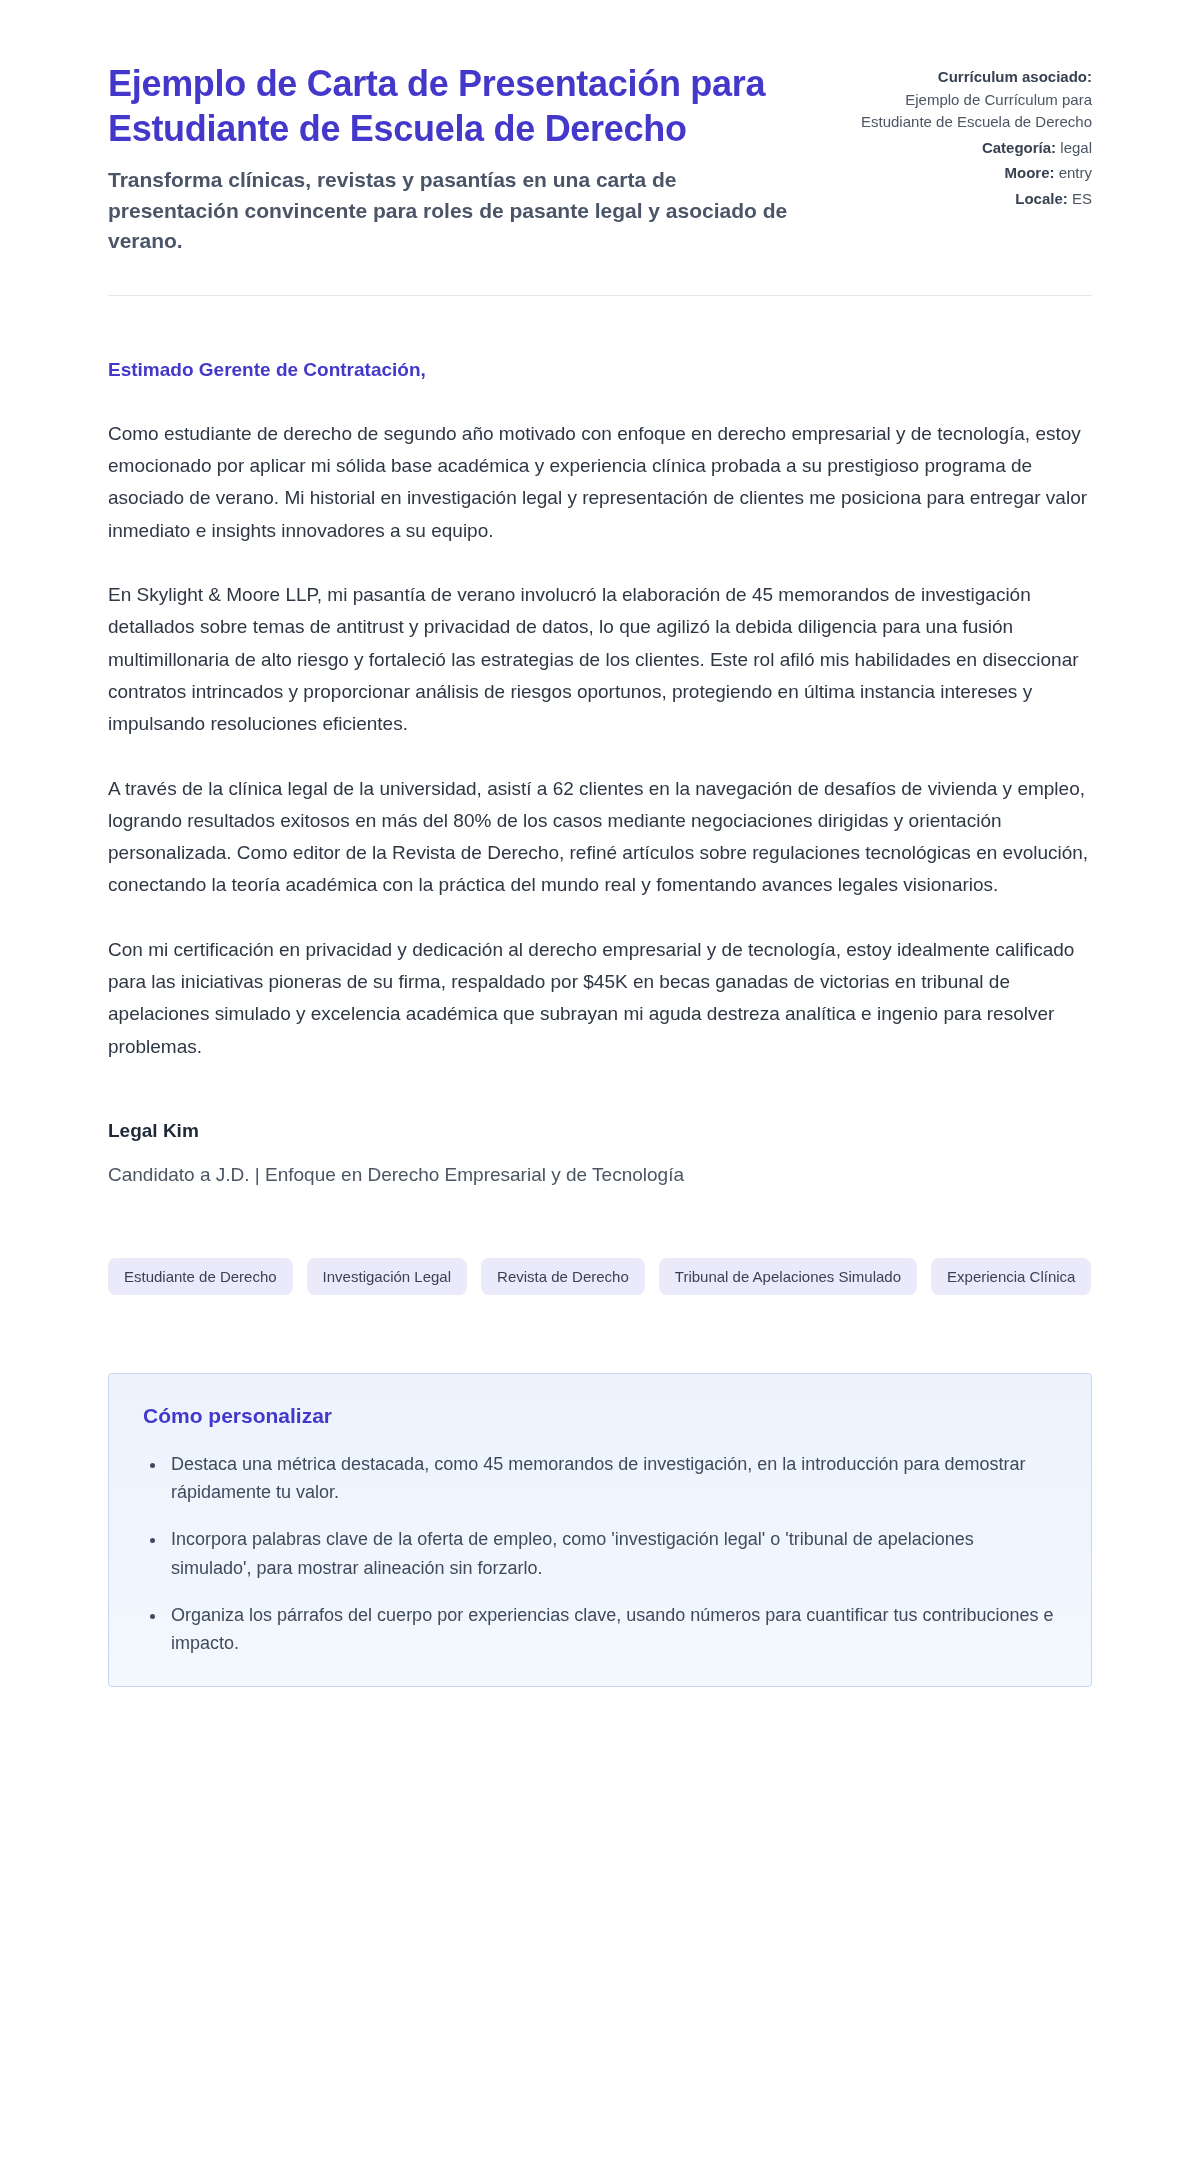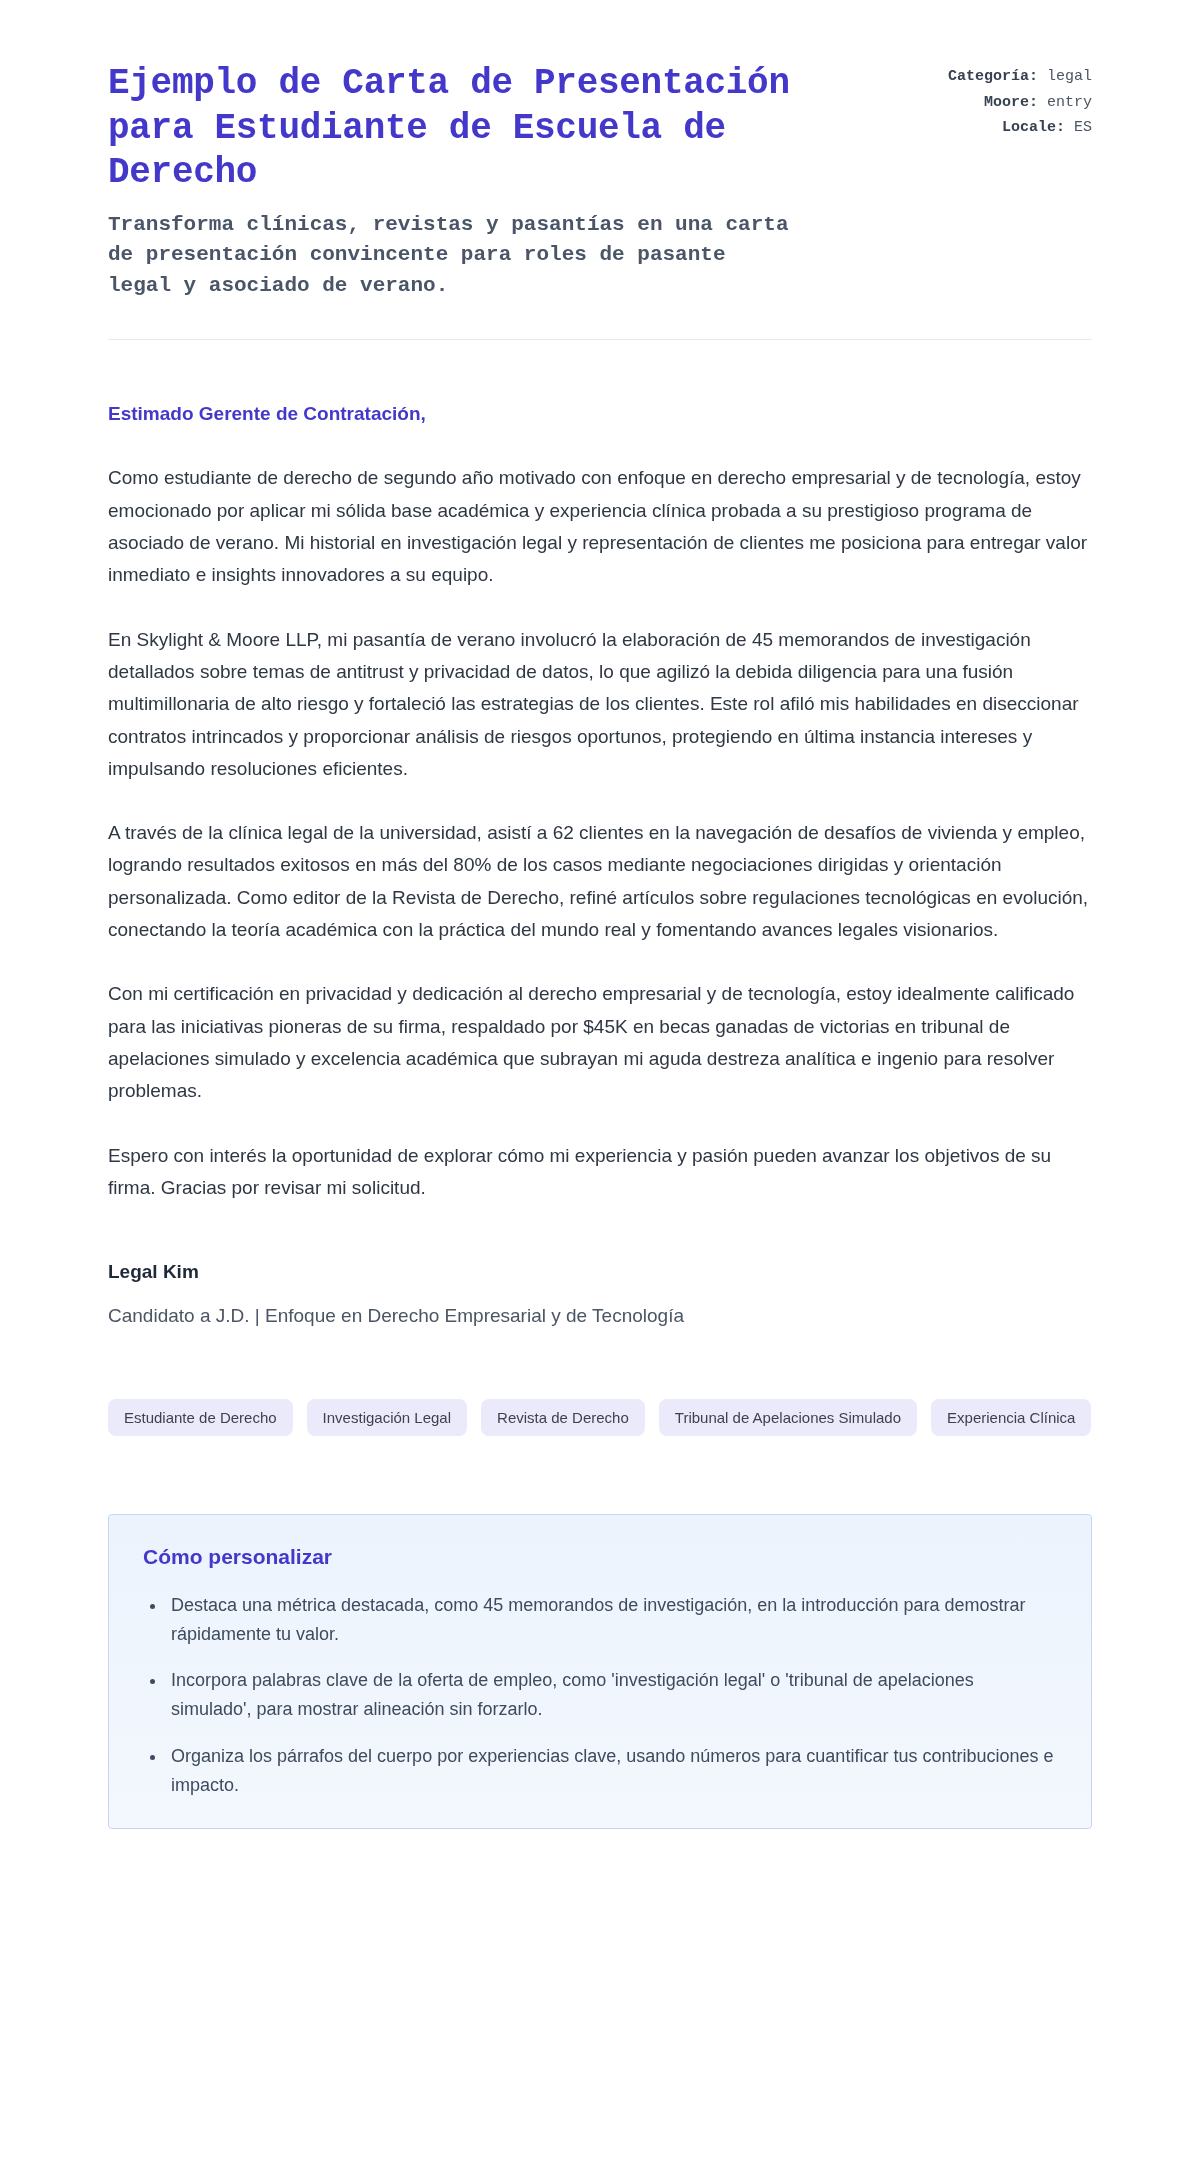--- a/index.html
+++ b/index.html
@@ -15,21 +15,20 @@
     margin: 0 auto;
     padding: 62px 0 80px;
   }
 
   
   .header {
     display: flex;
     justify-content: space-between;
     align-items: flex-start;
     gap: 40px;
-    font-family: Liberation Mono, monospace;
   }
   .header-left { max-width: 690px; }
   .page-title {
     margin: 0;
     font-size: 36px;
     line-height: 1.24;
     font-weight: 800;
     letter-spacing: -0.3px;
     color: #4338ca;
   }
@@ -134,20 +133,24 @@
 
 <main class="page">
 
   <header class="header">
     <div class="header-left">
       <h1 class="page-title">Ejemplo de Carta de Presentación para Estudiante de Escuela de Derecho</h1>
       <p class="subtitle">Transforma clínicas, revistas y pasantías en una carta de presentación convincente para roles de pasante legal y asociado de verano.</p>
     </div>
     <aside class="meta">
       <div class="meta-row">
+        <span class="meta-label block">Currículum asociado:</span>
+        <span class="meta-value">Ejemplo de Currículum para Estudiante de Escuela de Derecho</span>
+      </div>
+      <div class="meta-row">
         <span class="meta-label">Categoría:</span>
         <span class="meta-value">legal</span>
       </div>
       <div class="meta-row">
         <span class="meta-label">Moore:</span>
         <span class="meta-value">entry</span>
       </div>
       <div class="meta-row">
         <span class="meta-label">Locale:</span>
         <span class="meta-value">ES</span>
@@ -156,21 +159,20 @@
   </header>
 
   <hr class="divider">
 
   <section class="letter">
     <p class="salutation">Estimado Gerente de Contratación,</p>
     <p class="para">Como estudiante de derecho de segundo año motivado con enfoque en derecho empresarial y de tecnología, estoy emocionado por aplicar mi sólida base académica y experiencia clínica probada a su prestigioso programa de asociado de verano. Mi historial en investigación legal y representación de clientes me posiciona para entregar valor inmediato e insights innovadores a su equipo.</p>
     <p class="para">En Skylight &amp; Moore LLP, mi pasantía de verano involucró la elaboración de 45 memorandos de investigación detallados sobre temas de antitrust y privacidad de datos, lo que agilizó la debida diligencia para una fusión multimillonaria de alto riesgo y fortaleció las estrategias de los clientes. Este rol afiló mis habilidades en diseccionar contratos intrincados y proporcionar análisis de riesgos oportunos, protegiendo en última instancia intereses y impulsando resoluciones eficientes.</p>
     <p class="para">A través de la clínica legal de la universidad, asistí a 62 clientes en la navegación de desafíos de vivienda y empleo, logrando resultados exitosos en más del 80% de los casos mediante negociaciones dirigidas y orientación personalizada. Como editor de la Revista de Derecho, refiné artículos sobre regulaciones tecnológicas en evolución, conectando la teoría académica con la práctica del mundo real y fomentando avances legales visionarios.</p>
     <p class="para">Con mi certificación en privacidad y dedicación al derecho empresarial y de tecnología, estoy idealmente calificado para las iniciativas pioneras de su firma, respaldado por $45K en becas ganadas de victorias en tribunal de apelaciones simulado y excelencia académica que subrayan mi aguda destreza analítica e ingenio para resolver problemas.</p>
-    <p class="para">Espero con interés la oportunidad de explorar cómo mi experiencia y pasión pueden avanzar los objetivos de su firma. Gracias por revisar mi solicitud.</p>
     <div class="signature">
       <p class="sig-name">Legal Kim</p>
       <p class="sig-title">Candidato a J.D. | Enfoque en Derecho Empresarial y de Tecnología</p>
     </div>
   </section>
 
   <div class="tags">
     <span class="tag">Estudiante de Derecho</span>
     <span class="tag">Investigación Legal</span>
     <span class="tag">Revista de Derecho</span>

